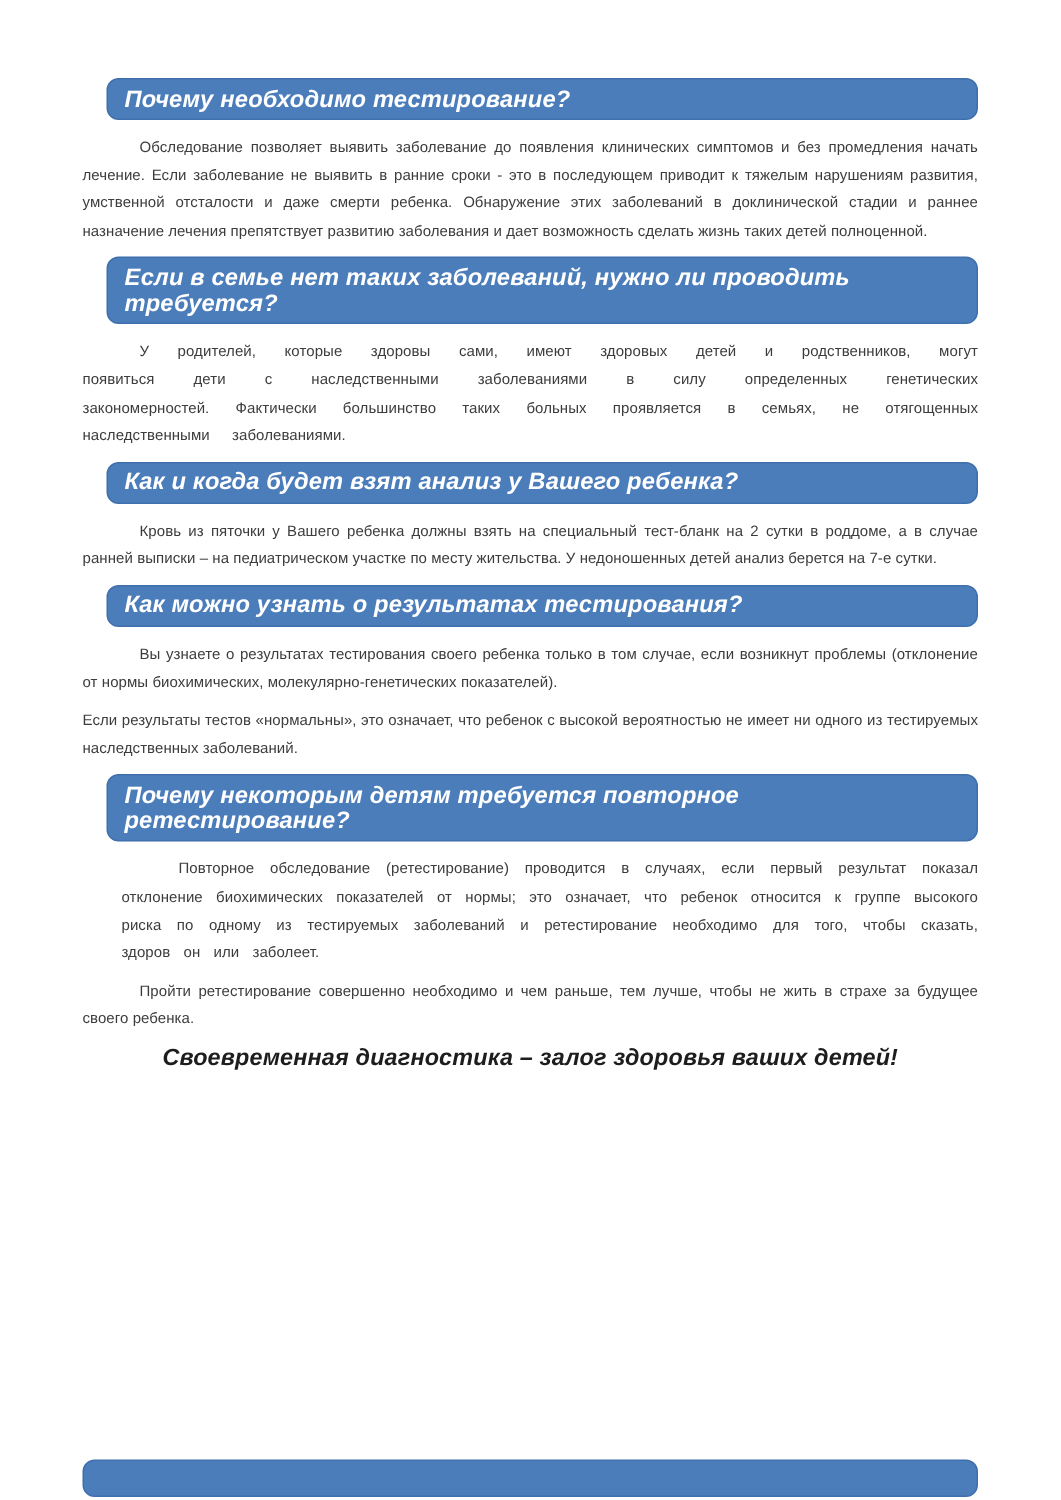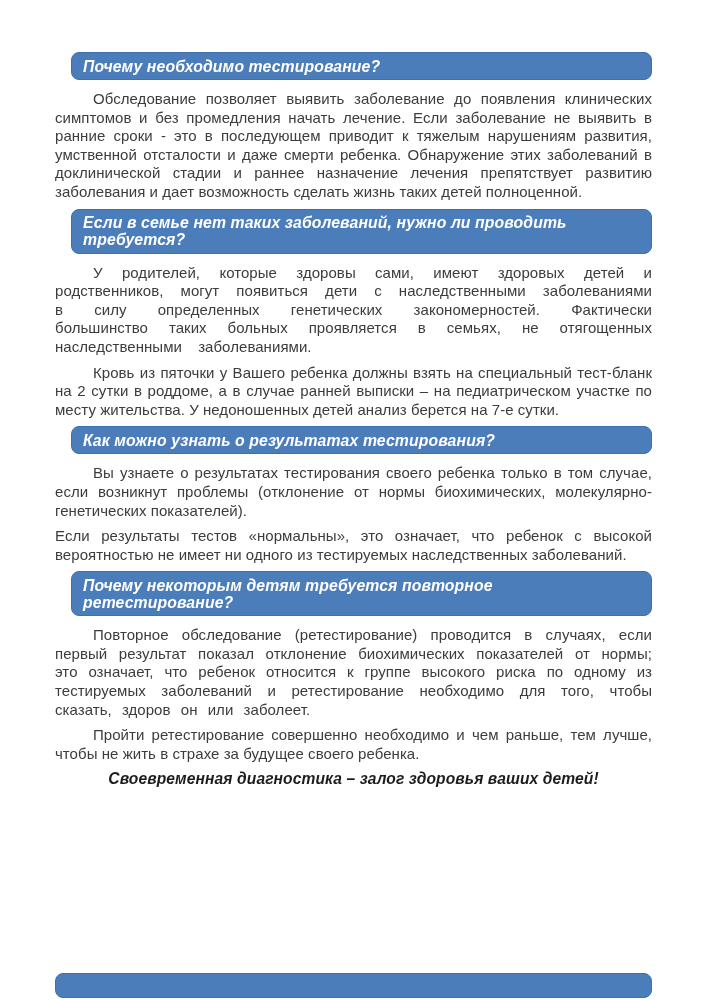--- a/index.html
+++ b/index.html
@@ -28,29 +28,29 @@
     font-size:15.8px;
     line-height:17px;
     padding:4.5px 11px;
     margin:0 0 10px 16px;
     letter-spacing:0.1px;
     box-sizing:border-box;
   }
   .para{
     margin:0 0 7px 0;
     color:var(--text);
-    font-size:15px;
+    font-size:10px;
     line-height:18.6px;
     text-align:justify;
     text-indent:38px;
     letter-spacing:0.05px;
   }
   .para.no-indent{text-indent:0;}
   .para.spread-wide{word-spacing:12px;}
-  .para.spread{word-spacing:6px;}
+  .para.spread{word-spacing:6px;margin-left:26px;}
   .slogan{
     margin-top:4px;
     text-align:center;
     color:var(--slogan);
     font-weight:bold;
     font-style:italic;
     font-size:15.6px;
     letter-spacing:0.1px;
   }
   .footer-bar{
@@ -72,20 +72,21 @@
     <div class="sec-header">Почему необходимо тестирование?</div>
     <p class="para">Обследование позволяет выявить заболевание до появления клинических симптомов и без промедления начать лечение. Если заболевание не выявить в ранние сроки - это в последующем приводит к тяжелым нарушениям развития, умственной отсталости и даже смерти ребенка. Обнаружение этих заболеваний в доклинической стадии и раннее назначение лечения препятствует развитию заболевания и дает возможность сделать жизнь таких детей полноценной.</p>
   </div>
 
   <div class="sec">
     <div class="sec-header">Если в семье нет таких заболеваний, нужно ли проводить требуется?</div>
     <p class="para spread-wide">У родителей, которые здоровы сами, имеют здоровых детей и родственников, могут появиться дети с наследственными заболеваниями в силу определенных генетических закономерностей. Фактически большинство таких больных проявляется в семьях, не отягощенных наследственными заболеваниями.</p>
   </div>
 
   <div class="sec">
+    <div class="sec-header">Как и когда будет взят анализ у Вашего ребенка?</div>
     <p class="para">Кровь из пяточки у Вашего ребенка должны взять на специальный тест-бланк на 2 сутки в роддоме, а в случае ранней выписки – на педиатрическом участке по месту жительства. У недоношенных детей анализ берется на 7-е сутки.</p>
   </div>
 
   <div class="sec">
     <div class="sec-header">Как можно узнать о результатах тестирования?</div>
     <p class="para">Вы узнаете о результатах тестирования своего ребенка только в том случае, если возникнут проблемы (отклонение от нормы биохимических, молекулярно-генетических показателей).</p>
     <p class="para no-indent">Если результаты тестов «нормальны», это означает, что ребенок с высокой вероятностью не имеет ни одного из тестируемых наследственных заболеваний.</p>
   </div>
 
   <div class="sec">

